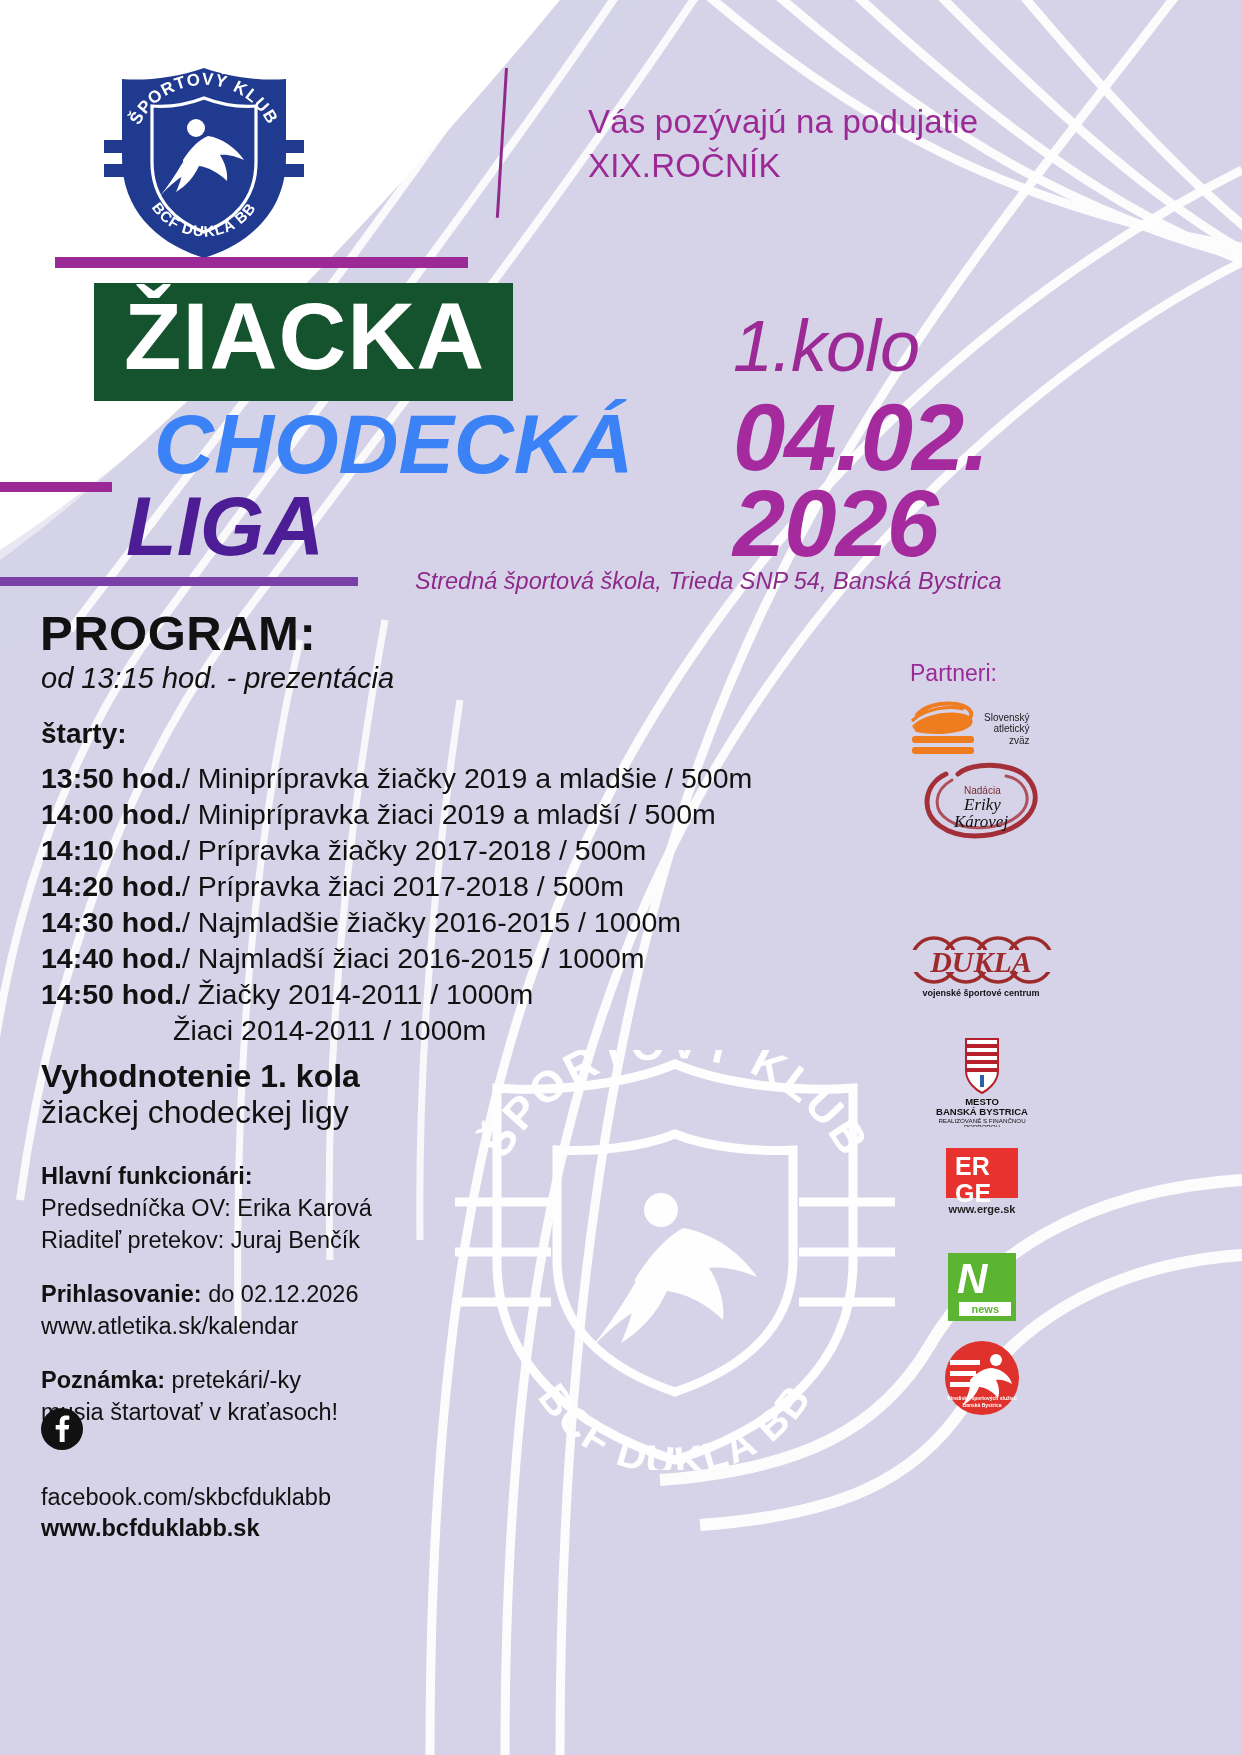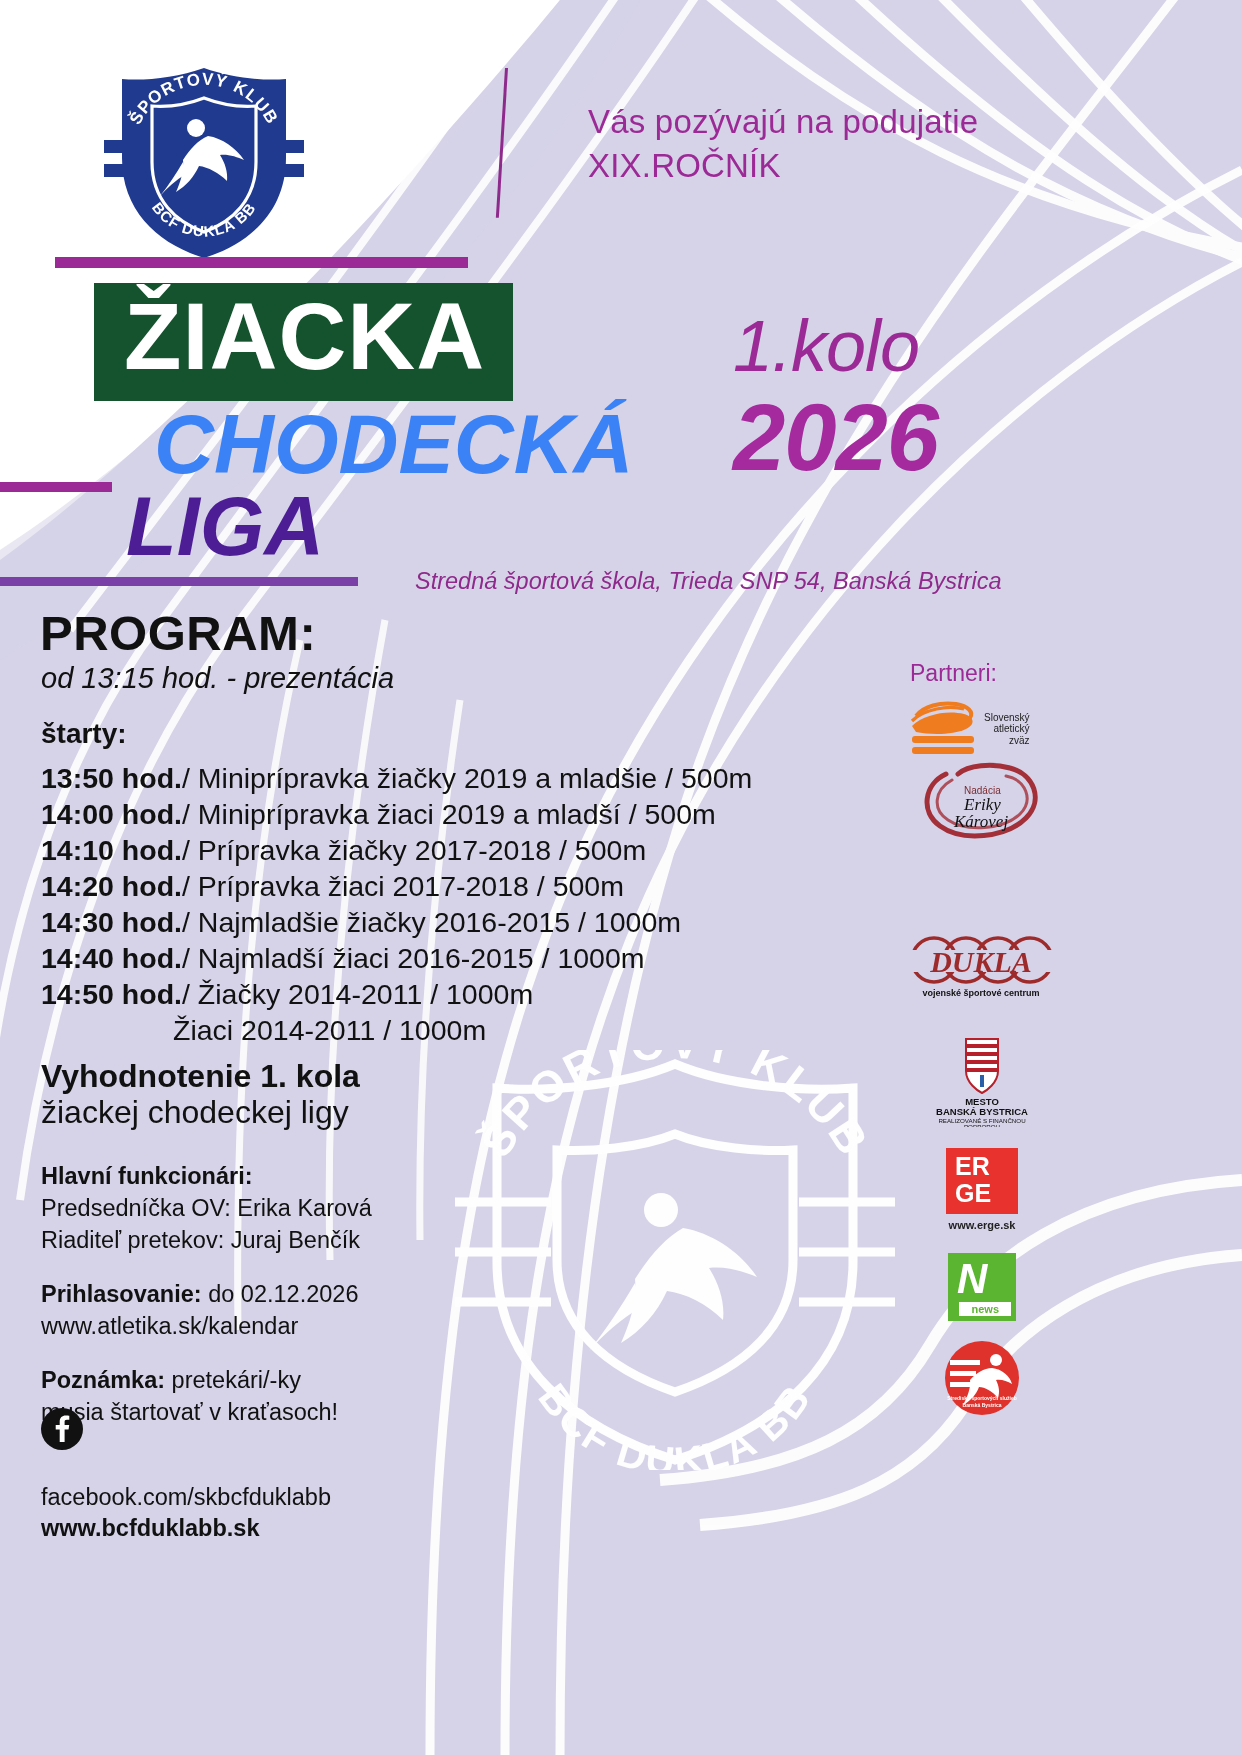--- a/index.html
+++ b/index.html
@@ -228,20 +228,21 @@
   <div class="rule-bottom"></div>
 
   <div class="ziacka-box">
     <div class="txt">ŽIACKA</div>
   </div>
   <div class="chodecka">CHODECKÁ</div>
   <div class="liga">LIGA</div>
 
   <div class="kolo">1.kolo</div>
   <div class="bigdate">
+    <div>04.02.</div>
     <div>2026</div>
   </div>
   <div class="venue">Stredná športová škola, Trieda SNP 54, Banská Bystrica</div>
 
   <div class="program-title">PROGRAM:</div>
   <div class="prezentacia">od 13:15  hod. - prezentácia</div>
   <div class="starty">štarty:</div>
 
   <div class="schedule" id="schedule">
       <div class="sched-row"><span class="t">13:50 hod.</span><span>/ Miniprípravka žiačky 2019 a mladšie / 500m</span></div>
@@ -367,21 +368,21 @@
         <path d="M68 40 L72 40 L72 52 L68 52 Z" fill="#2b5fa8"></path>
       </g>
       <text x="70" y="70" text-anchor="middle" font-family="Liberation Sans, sans-serif" font-size="9.5" font-weight="700" fill="#111">MESTO</text>
       <text x="70" y="80" text-anchor="middle" font-family="Liberation Sans, sans-serif" font-size="9.5" font-weight="700" fill="#111">BANSKÁ BYSTRICA</text>
       <text x="70" y="87.5" text-anchor="middle" font-family="Liberation Sans, sans-serif" font-size="6.2" fill="#111">REALIZOVANÉ S FINANČNOU</text>
       <text x="70" y="94" text-anchor="middle" font-family="Liberation Sans, sans-serif" font-size="6.2" fill="#111">PODPOROU</text>
     </svg>
   </div>
 
   <div class="partner" style="left:936px; top:1148px; width:92px;">
-    <div style="width:72px;height:66px;background:#e8322d;margin:0 auto;position:relative;text-decoration:underline;">
+    <div style="width:72px;height:50px;background:#e8322d;margin:0 auto;position:relative;text-decoration:underline;">
       <div style="position:absolute;left:9px;top:5px;color:#fff;font-weight:700;font-size:25px;line-height:27px;">ER</div>
       <div style="position:absolute;left:9px;top:32px;color:#fff;font-weight:700;font-size:25px;line-height:27px;">GE</div>
     </div>
     <div class="partner-cap" style="margin-top:5px;font-size:11px;font-weight:700;">www.erge.sk</div>
   </div>
 
   <div class="partner" style="left:938px; top:1253px; width:88px;">
     <div style="width:68px;height:68px;background:#5cb531;margin:0 auto;position:relative;">
       <div style="position:absolute;left:9px;top:2px;color:#fff;font-weight:700;font-size:42px;line-height:48px;font-style:italic;">N</div>
       <div style="position:absolute;right:5px;bottom:5px;background:#ffffff;color:#5cb531;font-size:11px;font-weight:700;padding:1px 12px;">news</div>

